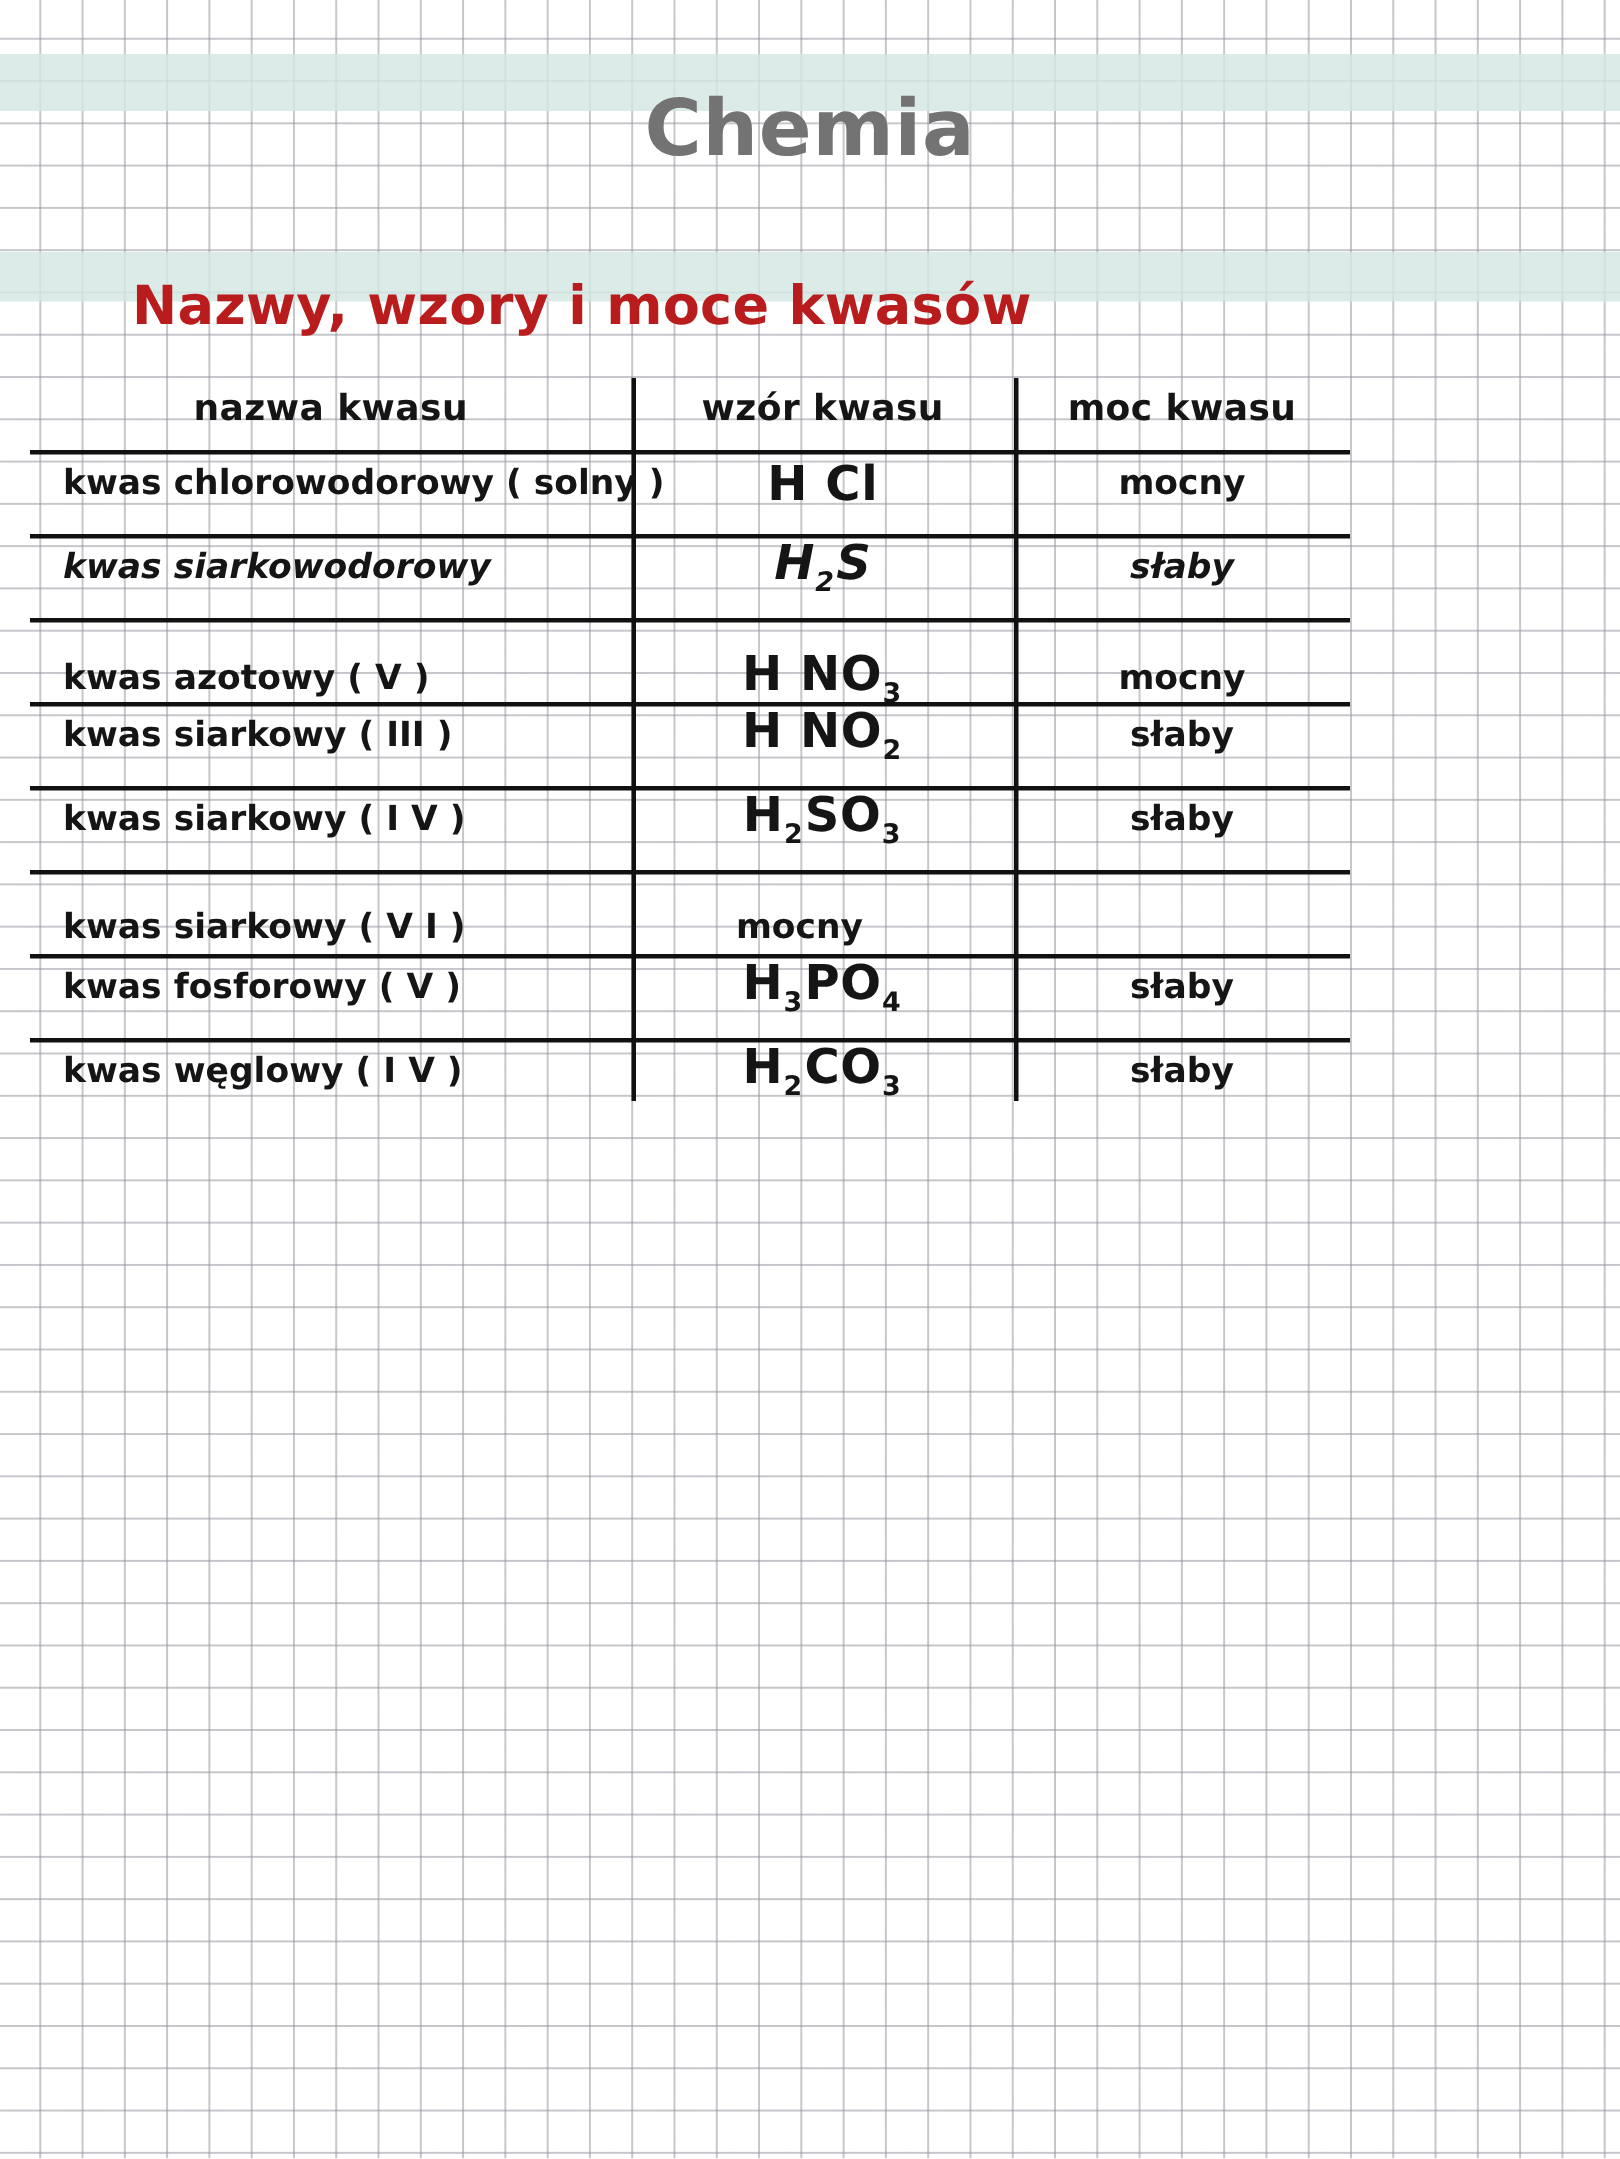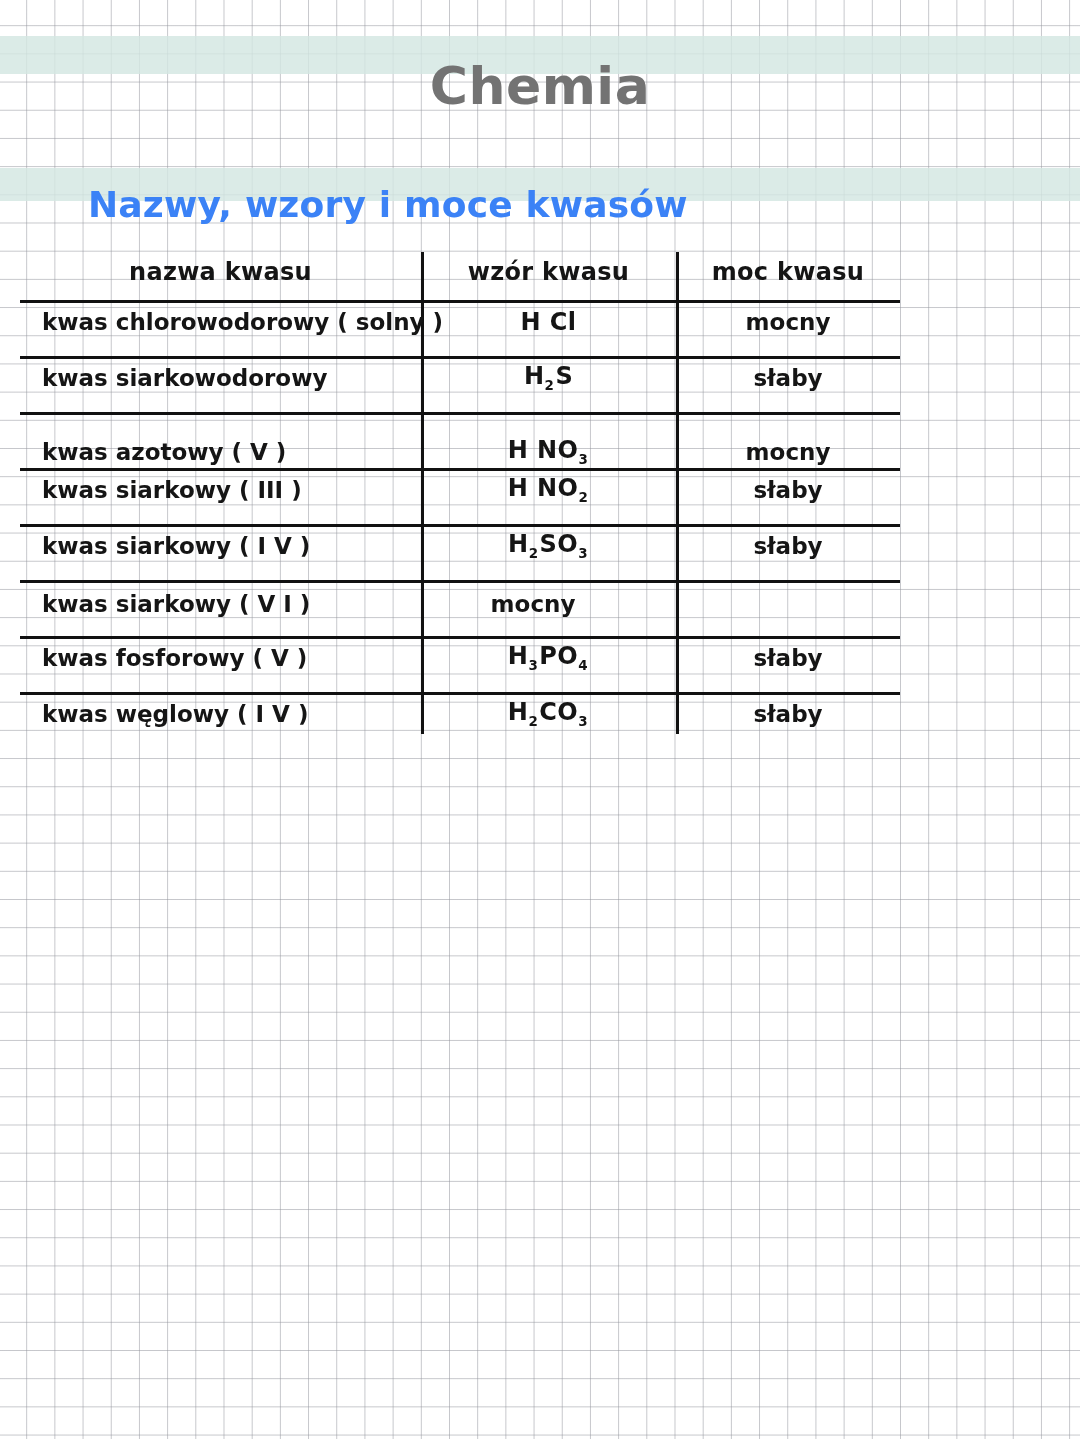--- a/index.html
+++ b/index.html
@@ -69,21 +69,21 @@
 
   #subtitle {
     position: absolute;
     left: 88px;
     top: 152px;
     z-index: 3;
     font-size: 36px;
     line-height: 46px;
     font-weight: 700;
     letter-spacing: 0.2px;
-    color: #3b82f6;
+    color: #b91c1c;
     white-space: nowrap;
   }
 
   
   #acid-table-wrap {
     position: absolute;
     left: 20px;
     top: 252px;
     width: 880px;
     height: 482px;
@@ -133,21 +133,21 @@
   .cell-form   { width: 255px; justify-content: center; }
   .cell-streng { width: 224px; justify-content: center; }
 
   .head .cell {
     font-size: 24px;
     letter-spacing: 0.3px;
   }
   .head .cell-name { justify-content: center; padding-left: 0; }
 
   
-  .formula { font-size: 24px; font-weight: 700; letter-spacing: 0.4px; }
+  .formula { font-size: 32px; font-weight: 700; letter-spacing: 0.4px; }
   .formula sub {
     font-size: 0.56em;
     vertical-align: baseline;
     position: relative;
     top: 0.42em;
     letter-spacing: 0;
     margin-left: 0.2px;
     margin-right: 1.5px;
   }
 </style>
@@ -173,21 +173,21 @@
       </div>
       <div class="row-rule" style="top: 48px;"></div>
       <div class="trow" style="top: 50px;">
         <div class="cell cell-name">kwas chlorowodorowy ( solny )</div>
         <div class="cell cell-form">
           <span class="formula">H Cl</span>
         </div>
         <div class="cell cell-streng">mocny</div>
       </div>
       <div class="row-rule" style="top: 104px;"></div>
-      <div class="trow" style="top: 106px;">
+      <div class="trow" style="top: 106px; font-style: italic;">
         <div class="cell cell-name">kwas siarkowodorowy</div>
         <div class="cell cell-form">
           <span class="formula">H<sub>2</sub>S</span>
         </div>
         <div class="cell cell-streng">słaby</div>
       </div>
       <div class="row-rule" style="top: 160px;"></div>
       <div class="trow" style="top: 180px;">
         <div class="cell cell-name">kwas azotowy ( V )</div>
         <div class="cell cell-form">
@@ -205,21 +205,21 @@
       </div>
       <div class="row-rule" style="top: 272px;"></div>
       <div class="trow" style="top: 274px;">
         <div class="cell cell-name">kwas siarkowy ( I V )</div>
         <div class="cell cell-form">
           <span class="formula">H<sub>2</sub>SO<sub>3</sub></span>
         </div>
         <div class="cell cell-streng">słaby</div>
       </div>
       <div class="row-rule" style="top: 328px;"></div>
-      <div class="trow" style="top: 332px; text-align: center;">
+      <div class="trow" style="top: 346px; text-align: center;">
         <div class="cell cell-name">kwas siarkowy ( V I )</div>
         <div class="cell cell-streng">mocny</div>
       </div>
       <div class="row-rule" style="top: 384px;"></div>
       <div class="trow" style="top: 386px;">
         <div class="cell cell-name">kwas fosforowy ( V )</div>
         <div class="cell cell-form">
           <span class="formula">H<sub>3</sub>PO<sub>4</sub></span>
         </div>
         <div class="cell cell-streng">słaby</div>

